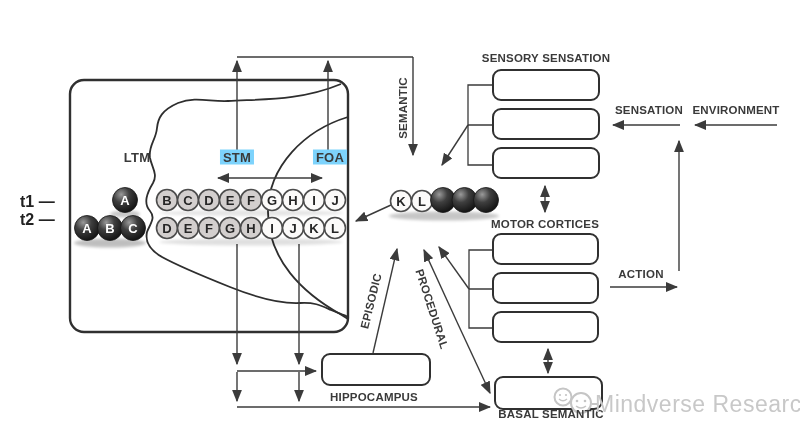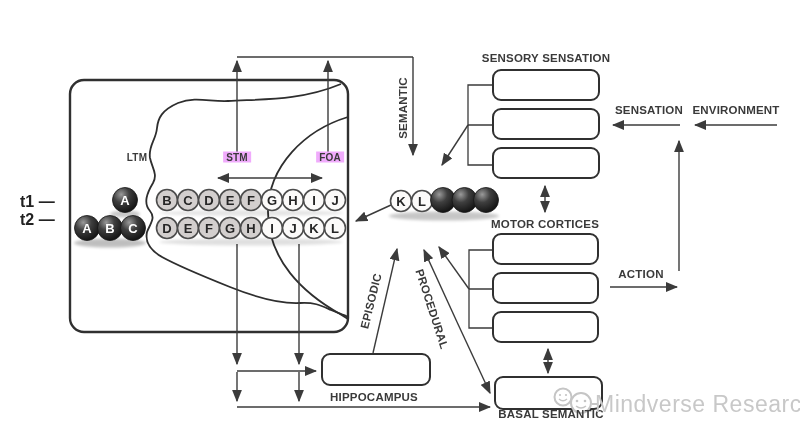--- a/index.html
+++ b/index.html
@@ -16,22 +16,22 @@
   .chip-dark{fill:url(#ballGrad);stroke:#151515;stroke-width:.8}
   .chip-gray{fill:#d3cfce;stroke:#4c4c4c;stroke-width:1.6}
   .chip-white{fill:#fbfaf9;stroke:#4c4c4c;stroke-width:1.6}
   .chip-text-dark{fill:#262626;font:bold 13px "Liberation Sans",sans-serif;text-anchor:middle;dominant-baseline:central}
   .chip-text-light{fill:#ffffff;font:bold 13px "Liberation Sans",sans-serif;text-anchor:middle;dominant-baseline:central}
   .lbl{
     position:absolute;transform:translate(-50%,-50%);
     font-size:11.5px;font-weight:700;color:#3a3a3a;letter-spacing:.2px;
     white-space:nowrap;z-index:2;
   }
-  .lbl.region{font-size:10px}
-  .lbl.bgwhite{background:#f0abfc;padding:0 3px}
+  .lbl.region{font-size:13px}
+  .lbl.bgwhite{background:#7dd3fc;padding:0 3px}
   .lbl.rot-sem{transform:translate(-50%,-50%) rotate(-90deg)}
   .lbl.rot-epi{transform:translate(-50%,-50%) rotate(-76deg)}
   .lbl.rot-proc{transform:translate(-50%,-50%) rotate(72deg)}
   .tlabel{
     position:absolute;transform:translateY(-50%);
     font-size:16px;font-weight:700;color:#222222;white-space:nowrap;z-index:2;
   }
   #watermark{
     position:absolute;left:595px;top:404px;transform:translateY(-50%);
     font-size:23px;font-weight:400;color:#c8c8c8;letter-spacing:.5px;

